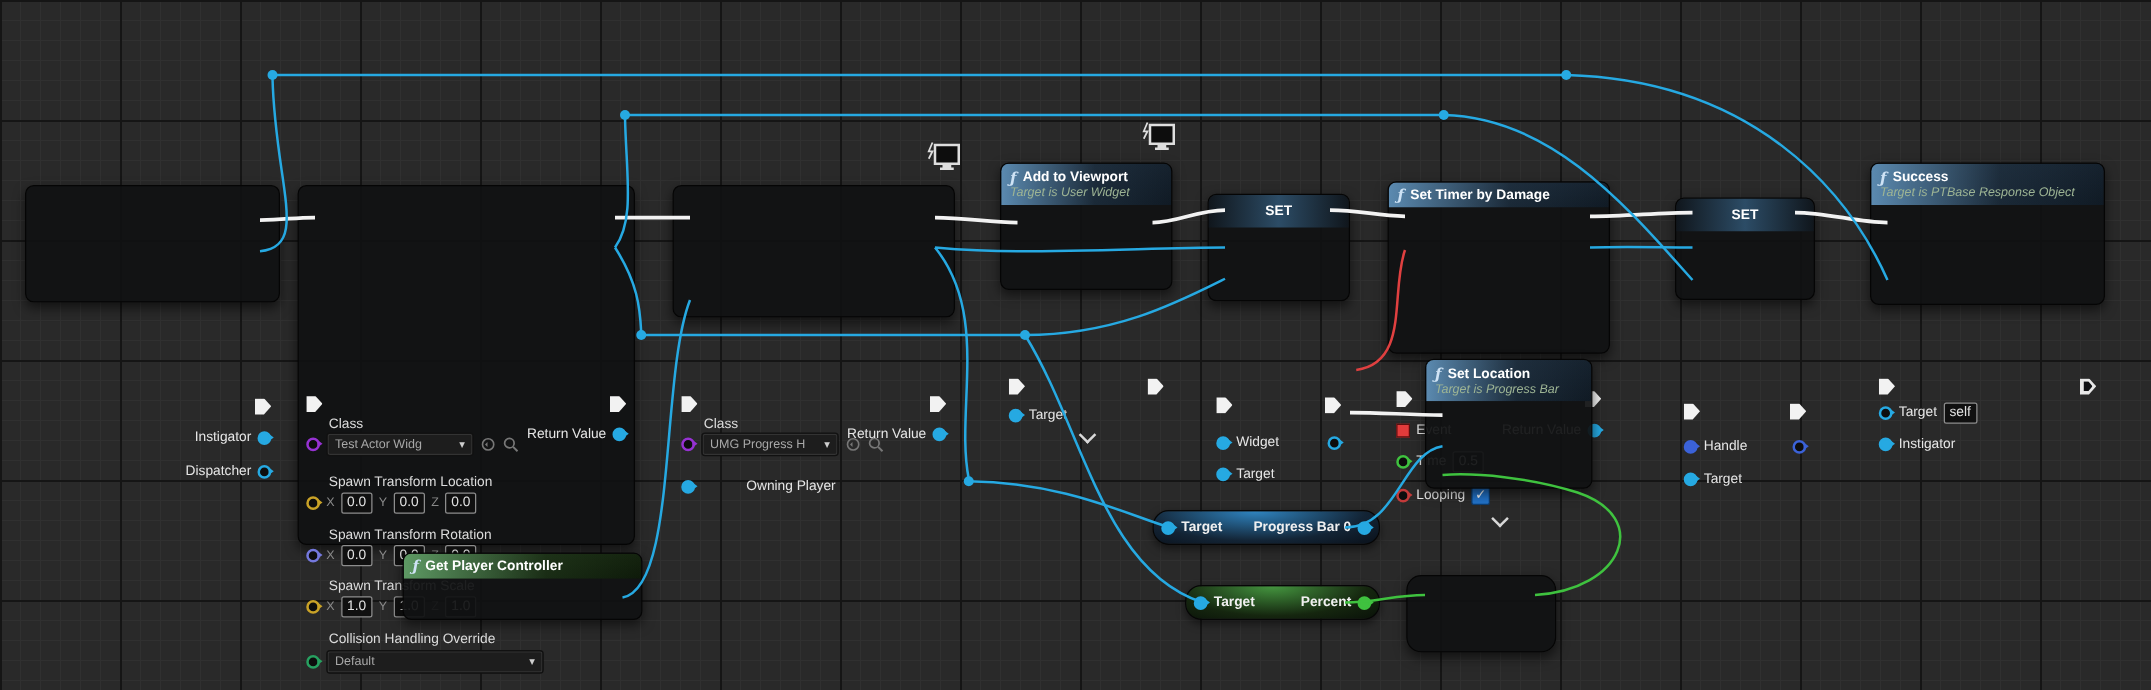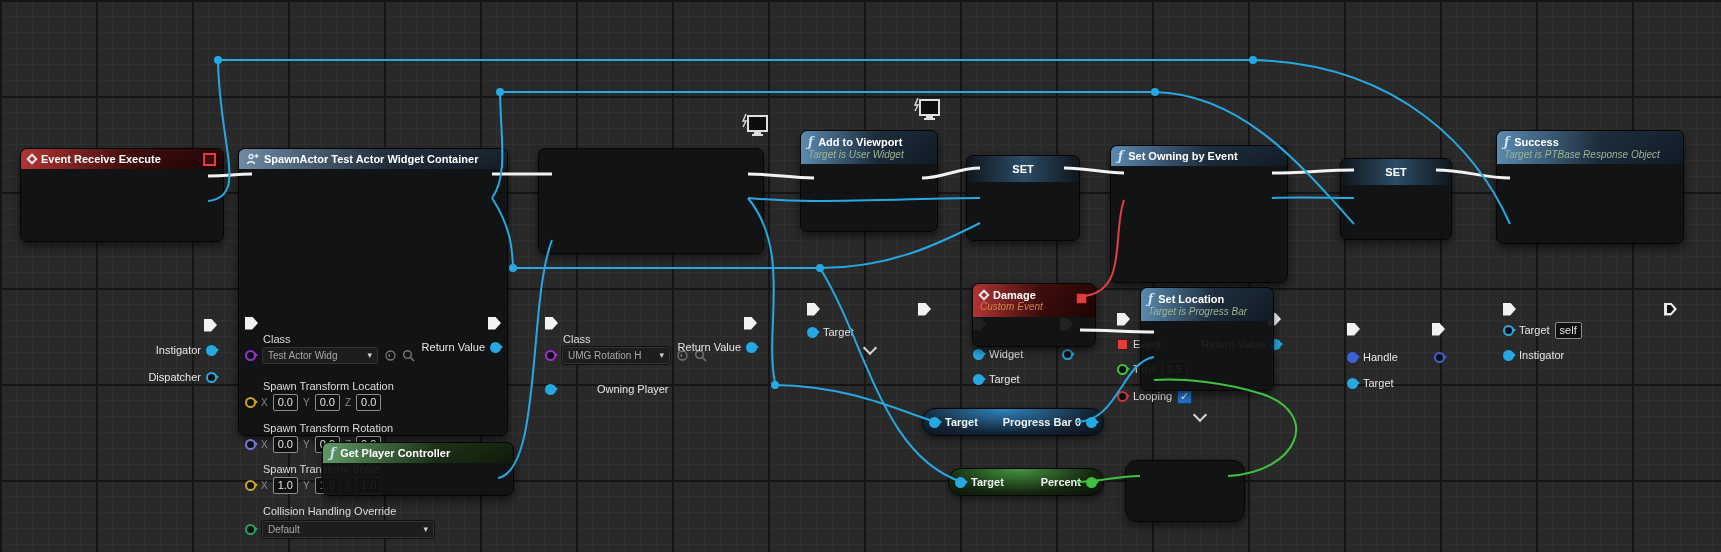--- a/index.html
+++ b/index.html
@@ -123,47 +123,34 @@
       <circle cx="1253" cy="60" r="4"></circle>
       <circle cx="500" cy="92" r="4"></circle>
       <circle cx="1155" cy="92" r="4"></circle>
       <circle cx="513" cy="268" r="4"></circle>
       <circle cx="820" cy="268" r="4"></circle>
       <circle cx="775" cy="385" r="4"></circle>
     </g>
   </svg>
 
   <div class="node" style="left:20px;top:148px;width:202px;height:92px;">
-    <div class="hdr g-red">
-      <span class="diam"></span>
-      <span>Event Receive Execute</span>
-      <span class="sq hollow" style="margin-left:auto;"></span>
-    </div>
     <div class="rowR" style="top:166px;">
         <span class="exec"></span>
       </div>
     <div class="rowR" style="top:191px;">
       <span class="lbl">Instigator</span>
       <span class="pin filled" style="color:#26a9e2;"></span>
     </div>
     <div class="rowR" style="top:218px;">
       <span class="lbl">Dispatcher</span>
       <span class="pin" style="color:#26a9e2;"></span>
     </div>
   </div>
 
   <div class="node" style="left:238px;top:148px;width:268px;height:286px;">
-    <div class="hdr g-steel">
-      <svg width="13" height="12" viewBox="0 0 13 12">
-        <circle cx="5" cy="3.5" r="2" fill="none" stroke="#e8eef4" stroke-width="1.3"></circle>
-        <path d="M1.5,11 C1.5,8 8.5,8 8.5,11" fill="none" stroke="#e8eef4" stroke-width="1.3"></path>
-        <path d="M10.5,1 v4 M8.5,3 h4" stroke="#e8eef4" stroke-width="1.3"></path>
-      </svg>
-      <span>SpawnActor Test Actor Widget Container</span>
-    </div>
     <div class="rowL" style="top:164px;">
         <span class="exec"></span>
       </div>
     <div class="rowR" style="top:164px;">
         <span class="exec"></span>
       </div>
 
     <span class="flbl" style="left:24px;top:184px;">Class</span>
     <div class="rowL" style="top:196px;">
       <span class="pin" style="color:#9632d2;"></span>
@@ -252,21 +239,21 @@
         <span class="exec"></span>
       </div>
     <div class="rowR" style="top:164px;">
         <span class="exec"></span>
       </div>
 
     <span class="flbl" style="left:24px;top:184px;">Class</span>
     <div class="rowL" style="top:196px;">
       <span class="pin" style="color:#9632d2;"></span>
       <span class="dd" style="width:96px;">
-        <span>UMG Rotation H</span>
+        <span>UMG Progress H</span>
         <span class="car" style="margin-left:auto;">▾</span>
       </span>
       <svg width="13" height="13" viewBox="0 0 13 13" class="gico">
         <circle cx="6.5" cy="6.5" r="4.5" stroke-width="1.3"></circle>
           <path d="M4,6.5 l2,-2 v4 z" fill="#777" stroke="none"></path>
       </svg>
       <svg width="13" height="13" viewBox="0 0 13 13" class="gico">
         <circle cx="5.5" cy="5.5" r="3.8" stroke-width="1.4"></circle>
           <path d="M8.5,8.5 L12,12" stroke-width="1.6"></path>
       </svg>
@@ -323,36 +310,25 @@
     </div>
     <div class="rowR" style="top:188px;">
       <span class="pin" style="color:#26a9e2;"></span>
     </div>
     <div class="rowL" style="top:213px;">
       <span class="pin filled" style="color:#26a9e2;"></span>
       <span class="lbl">Target</span>
     </div>
   </div>
 
-  <div class="node" style="left:972px;top:283px;width:122px;height:62px;">
-    <div class="hdr2 g-red">
-      <span class="trow">
-        <span class="diam"></span>
-        <span>Damage</span>
-      </span>
-      <span class="sub" style="color:#c9884a;">Custom Event</span>
-    </div>
-    <span class="sq" style="position:absolute;right:8px;top:9px;"></span>
-
-  </div>
 
   <div class="node" style="left:1110px;top:145px;width:176px;height:136px;">
     <div class="hdr g-blue">
       <span class="fico">ƒ</span>
-      <span>Set Owning by Event</span>
+      <span>Set Timer by Damage</span>
     </div>
     <div class="rowL" style="top:163px;">
         <span class="exec"></span>
       </div>
     <div class="rowR" style="top:163px;">
         <span class="exec"></span>
       </div>
     <div class="rowL" style="top:188px;">
       <span class="sq"></span>
       <span class="lbl">Event</span>

